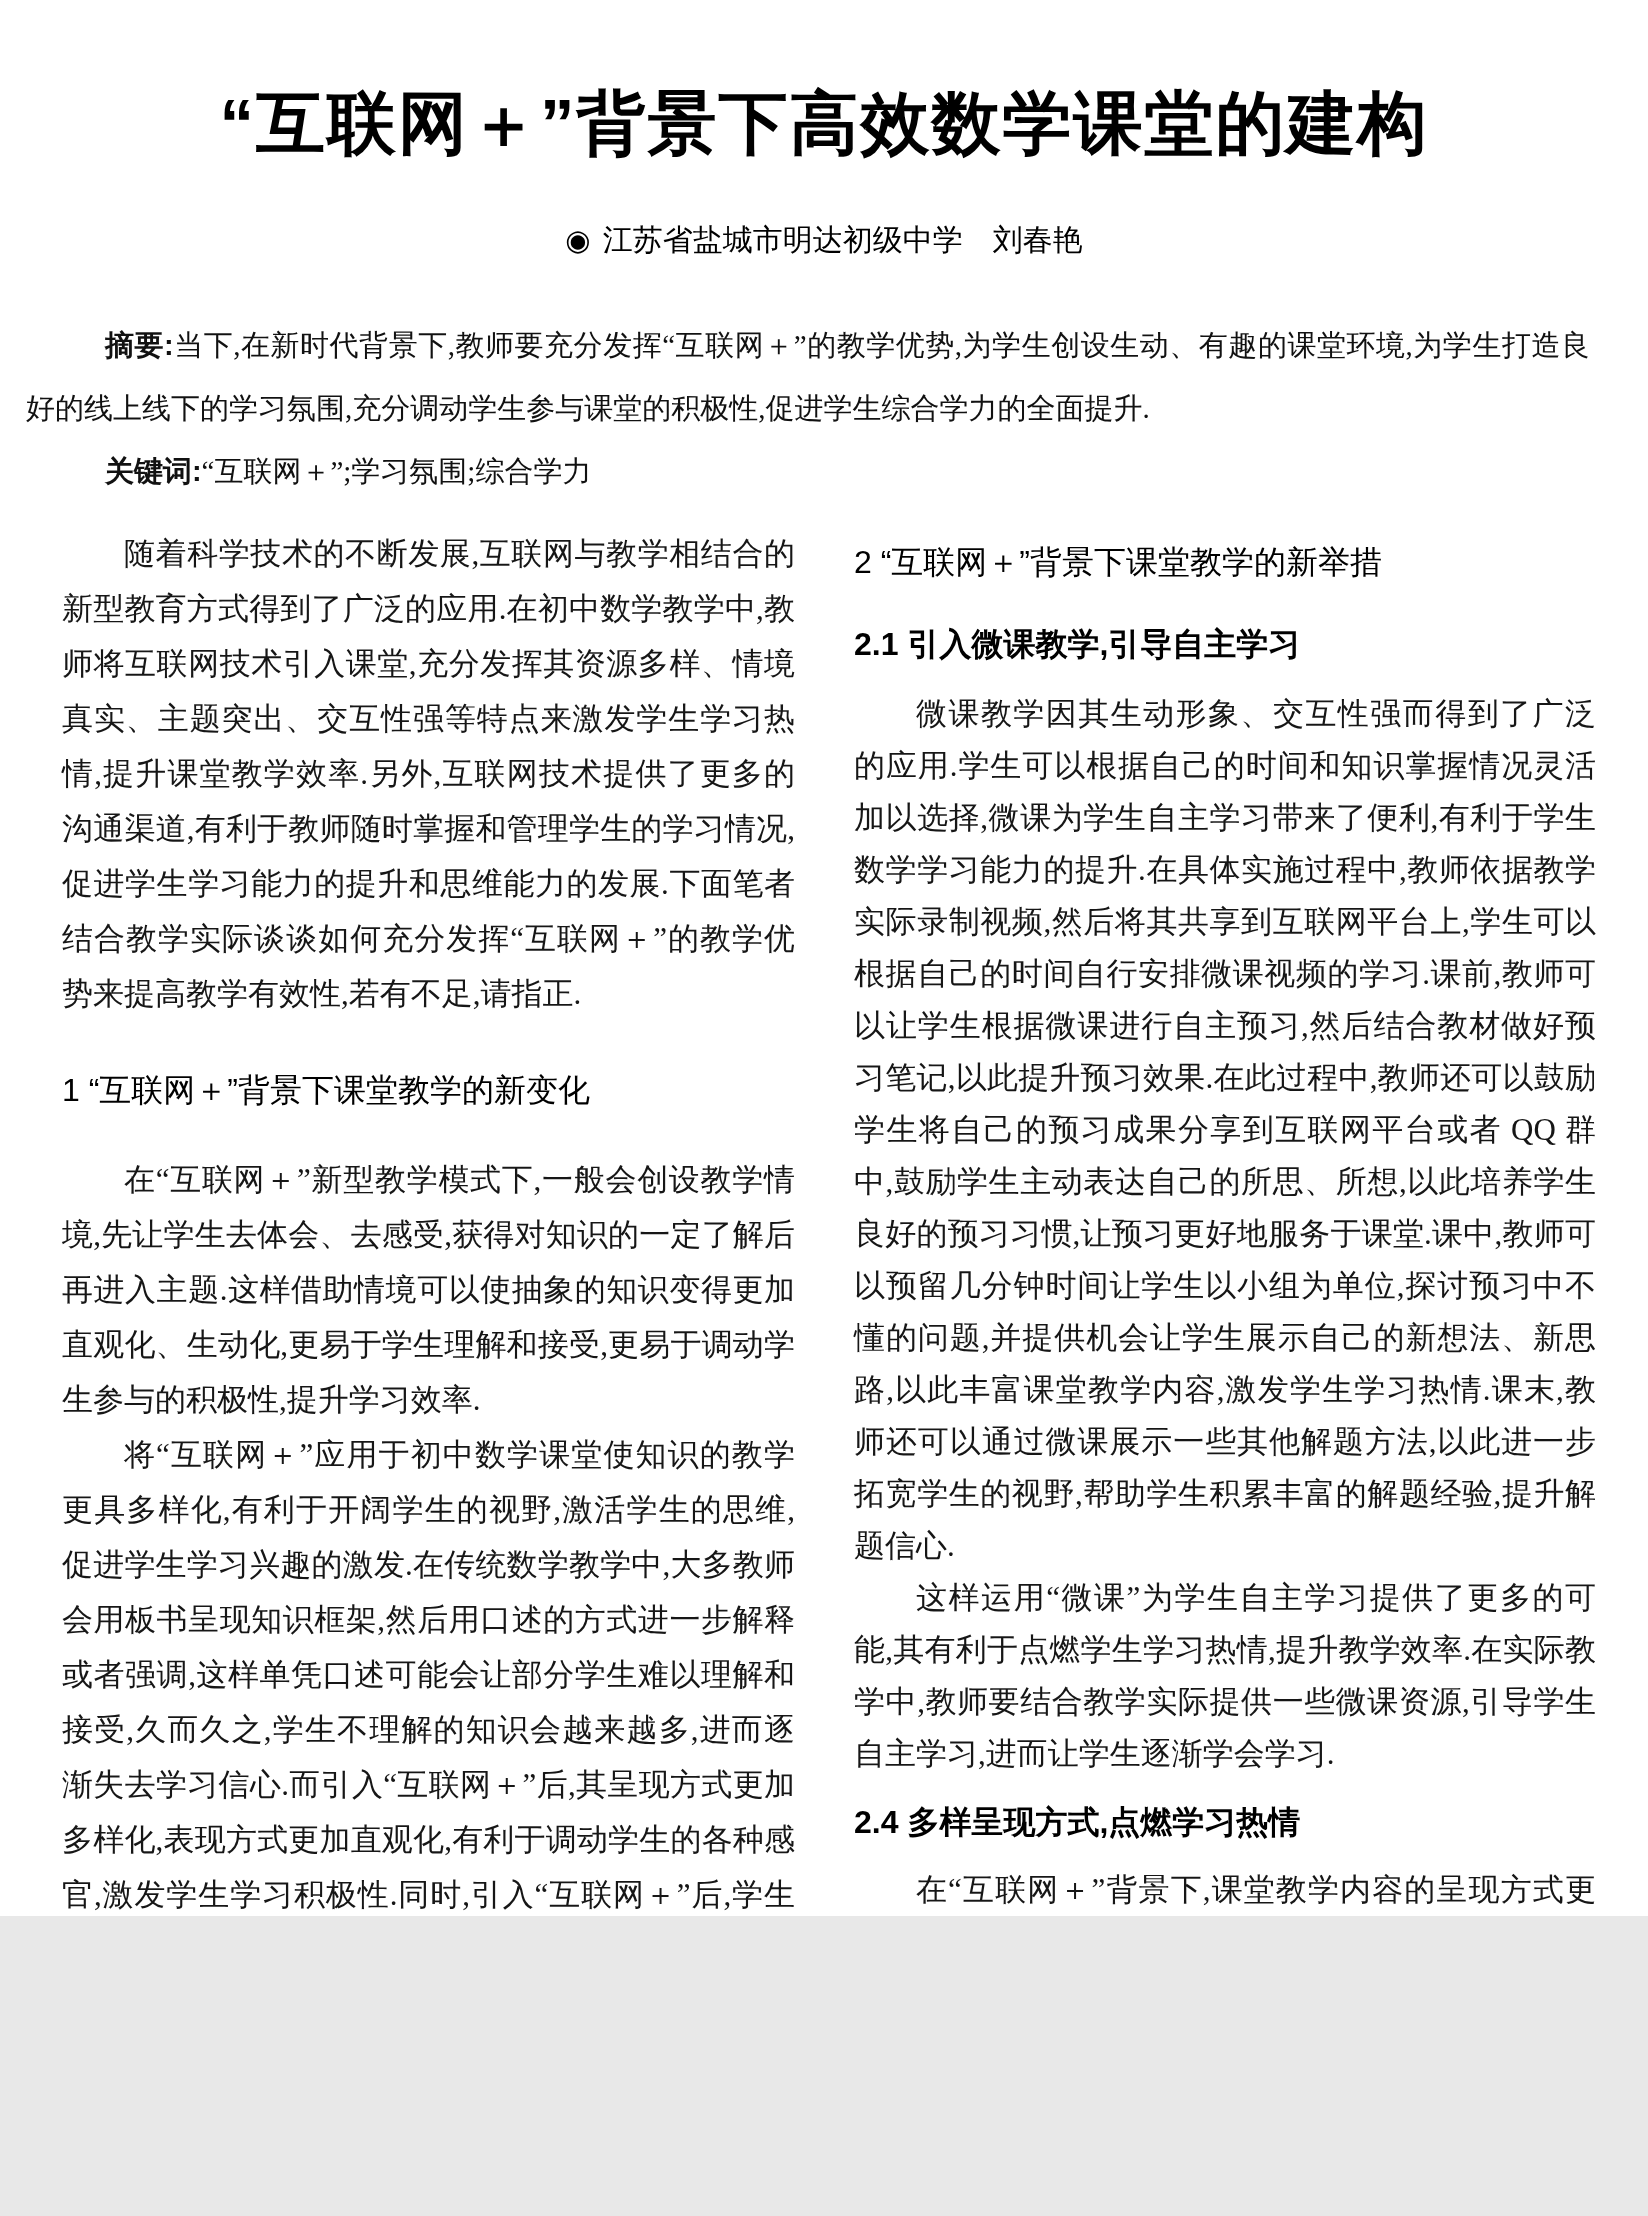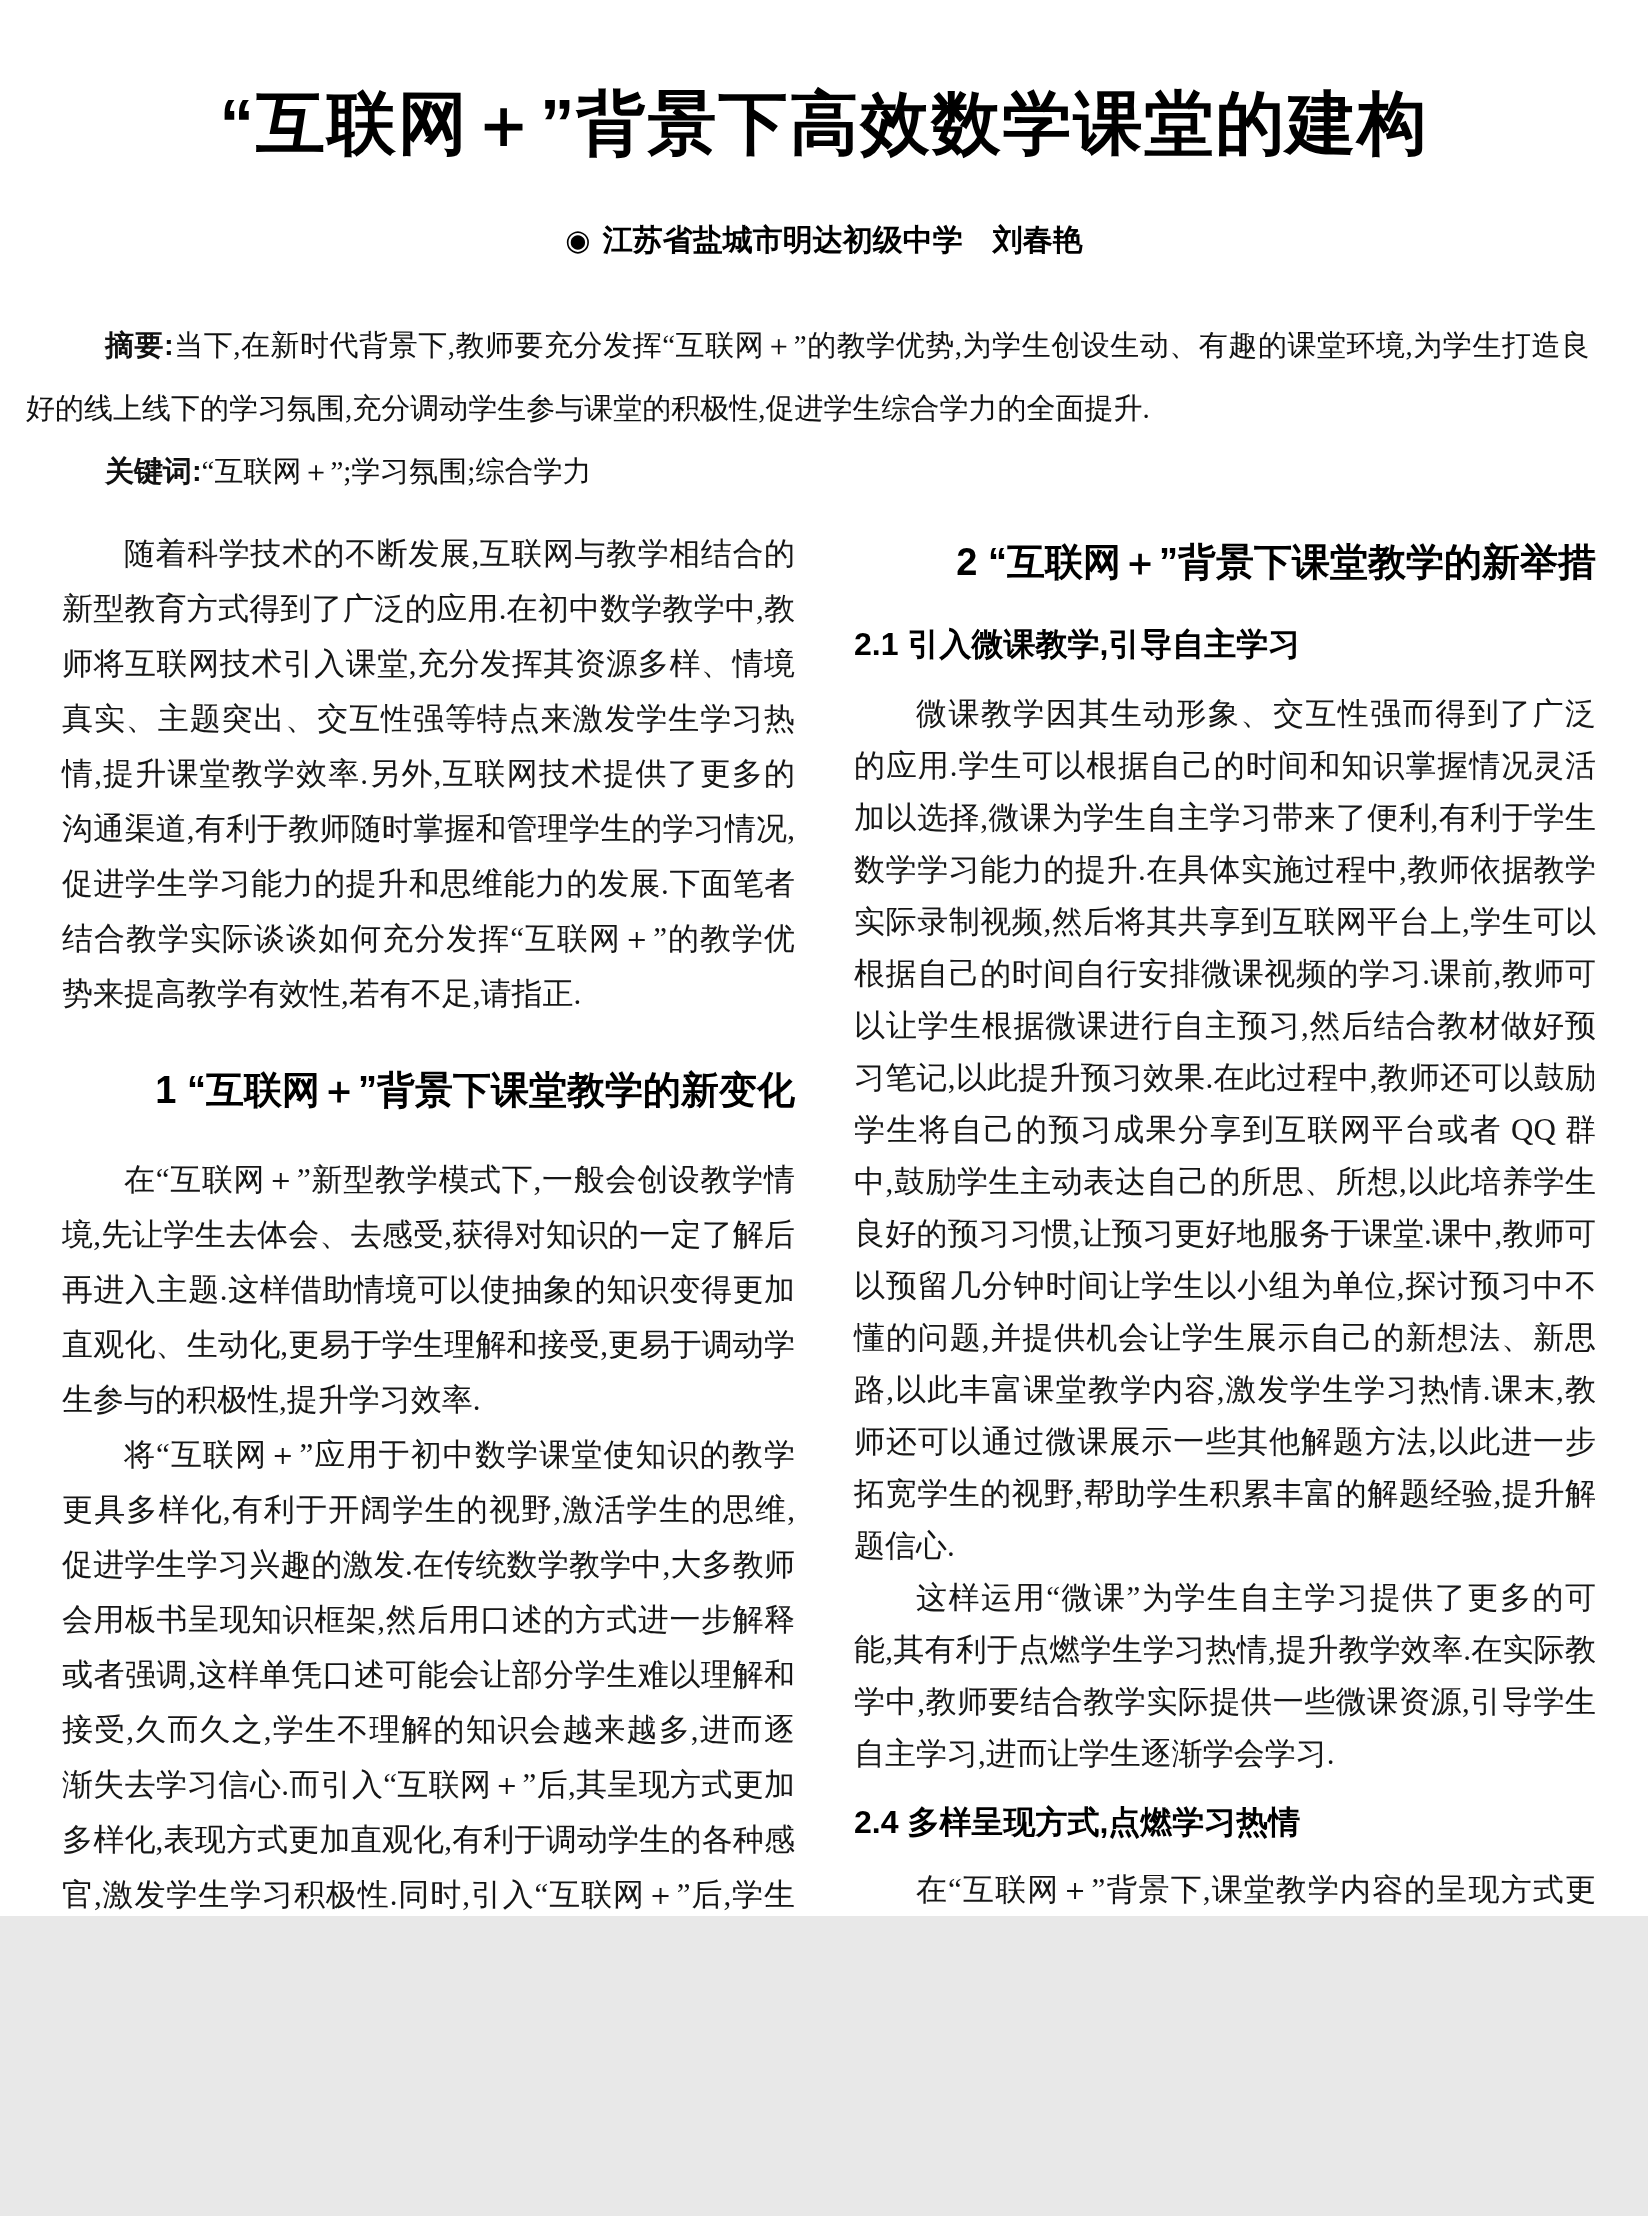--- a/index.html
+++ b/index.html
@@ -20,21 +20,21 @@
     font-weight:700;
     font-size:69px; line-height:99px;
     letter-spacing:2px;
     color:#000;
     margin:0;
   }
   .author-line {
     position:absolute; top:219px; left:0; width:100%;
     text-align:center;
     font-family:"Liberation Sans","DejaVu Sans",sans-serif;
-    font-weight:700;
+    font-weight:400;
     font-size:30px; line-height:42px;
     color:#000;
   }
   .author-line .bullet { margin-right:12px; font-size:29px; }
 
   
   .meta-block {
     position:absolute; top:314px; left:26px; width:1564px;
   }
   .meta-block p {
@@ -63,25 +63,24 @@
     margin:0;
     text-indent:2em;
     text-align:justify;
     color:#161616;
   }
   .col-left  p.body-para { line-height:55px; }
   .col-right p.body-para { line-height:52px; }
 
   .section-heading {
     font-family:"Liberation Sans","DejaVu Sans",sans-serif;
-    font-weight:700;
-    font-size:38px; line-height:55px;
+    font-weight:400;
+    font-size:32px; line-height:55px;
     color:#000;
     margin:0;
-    text-align:right;
   }
   .sub-heading {
     font-family:"Liberation Sans","DejaVu Sans",sans-serif;
     font-weight:700;
     font-size:32px; line-height:53px;
     color:#000;
     margin:0;
   }
   
   .col-left .section-heading { margin-top:42px; margin-bottom:34px; }

